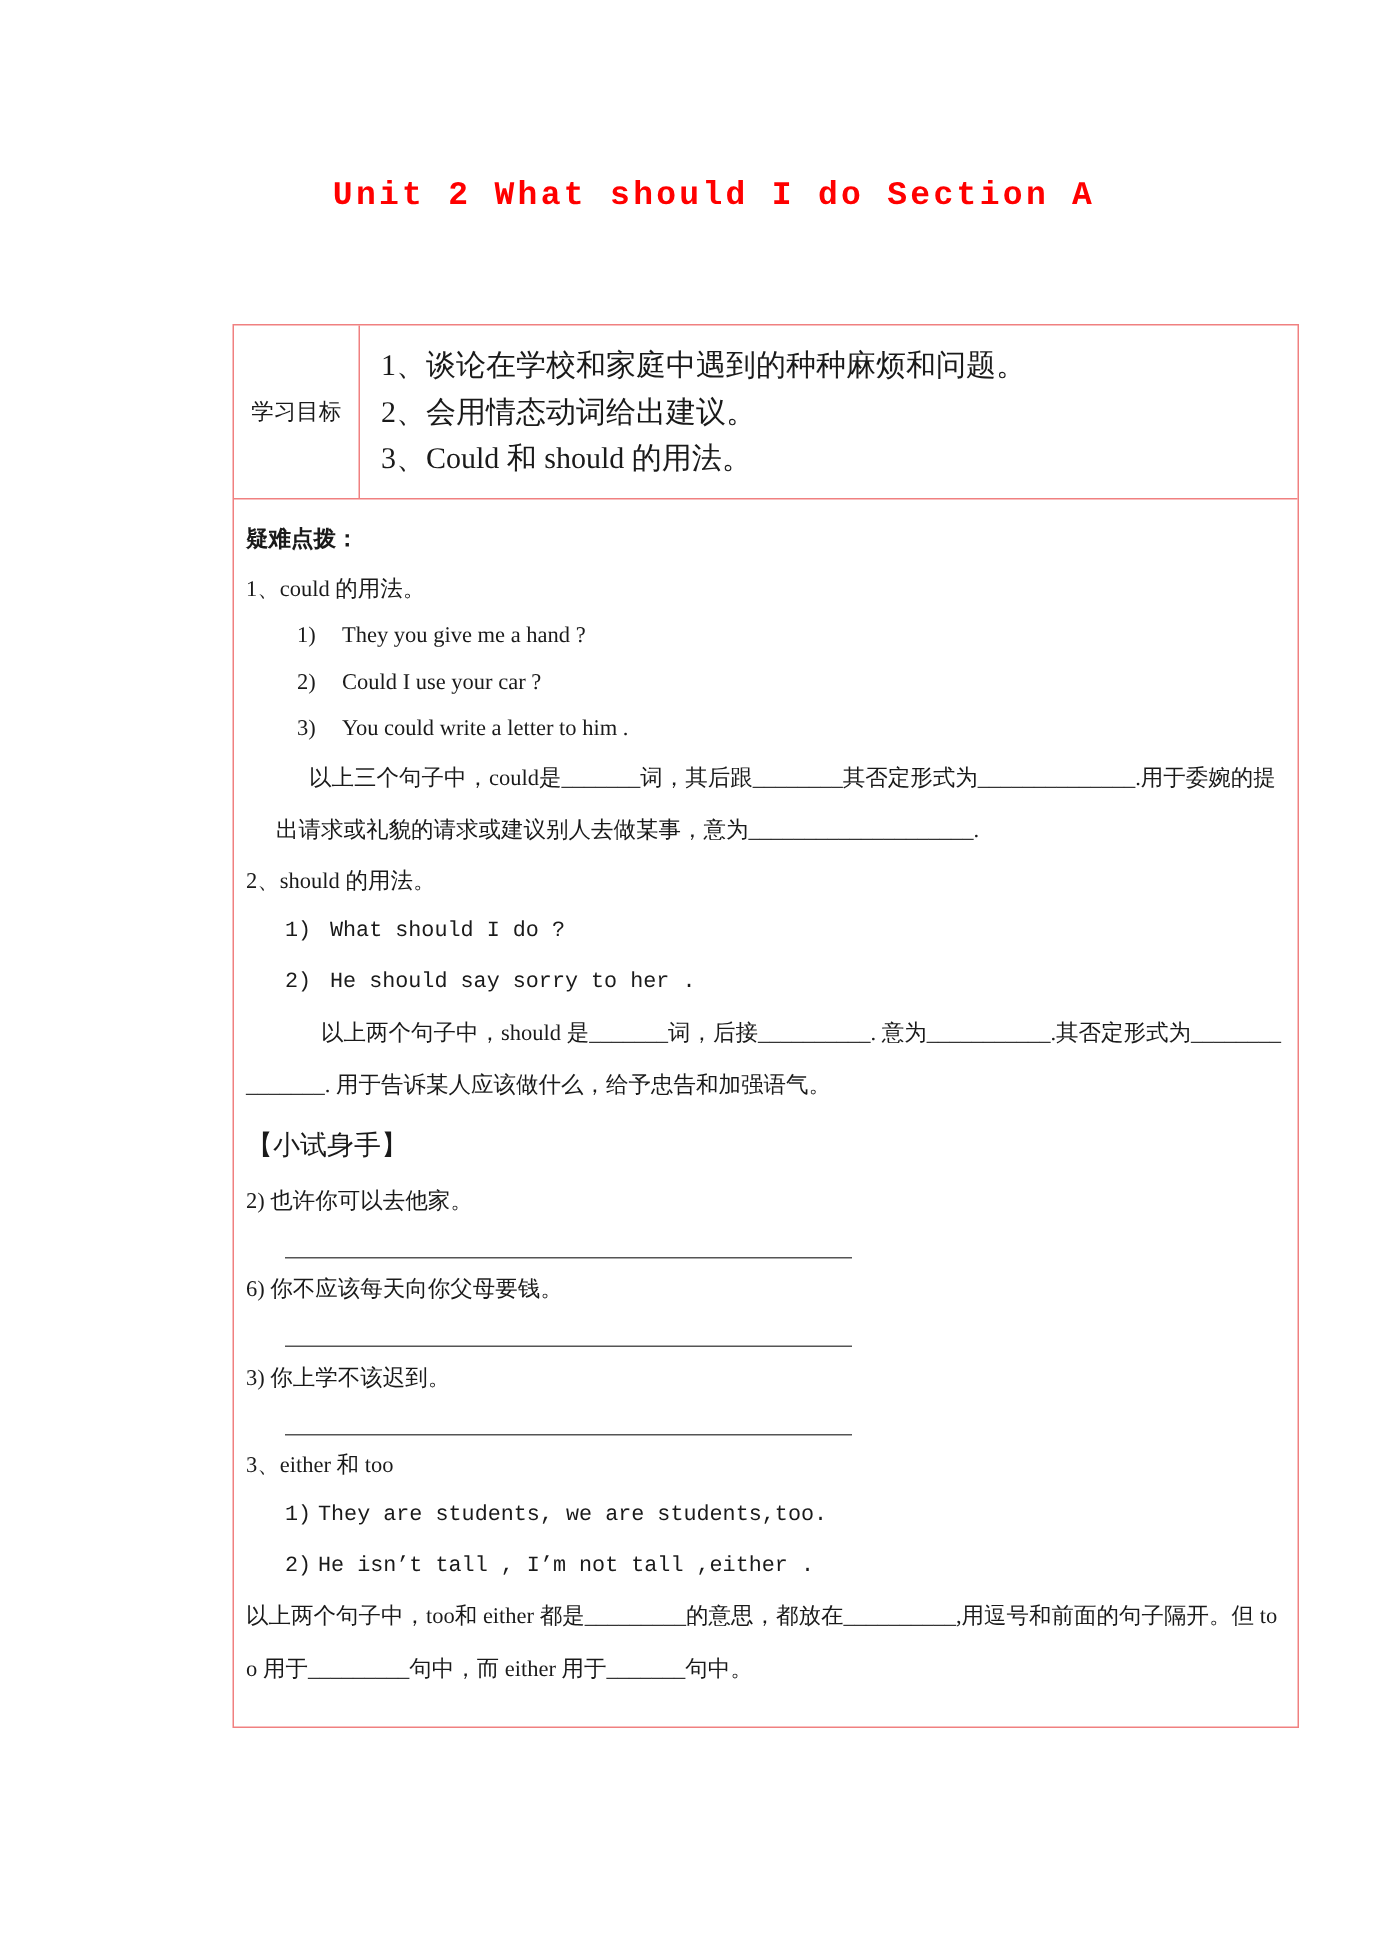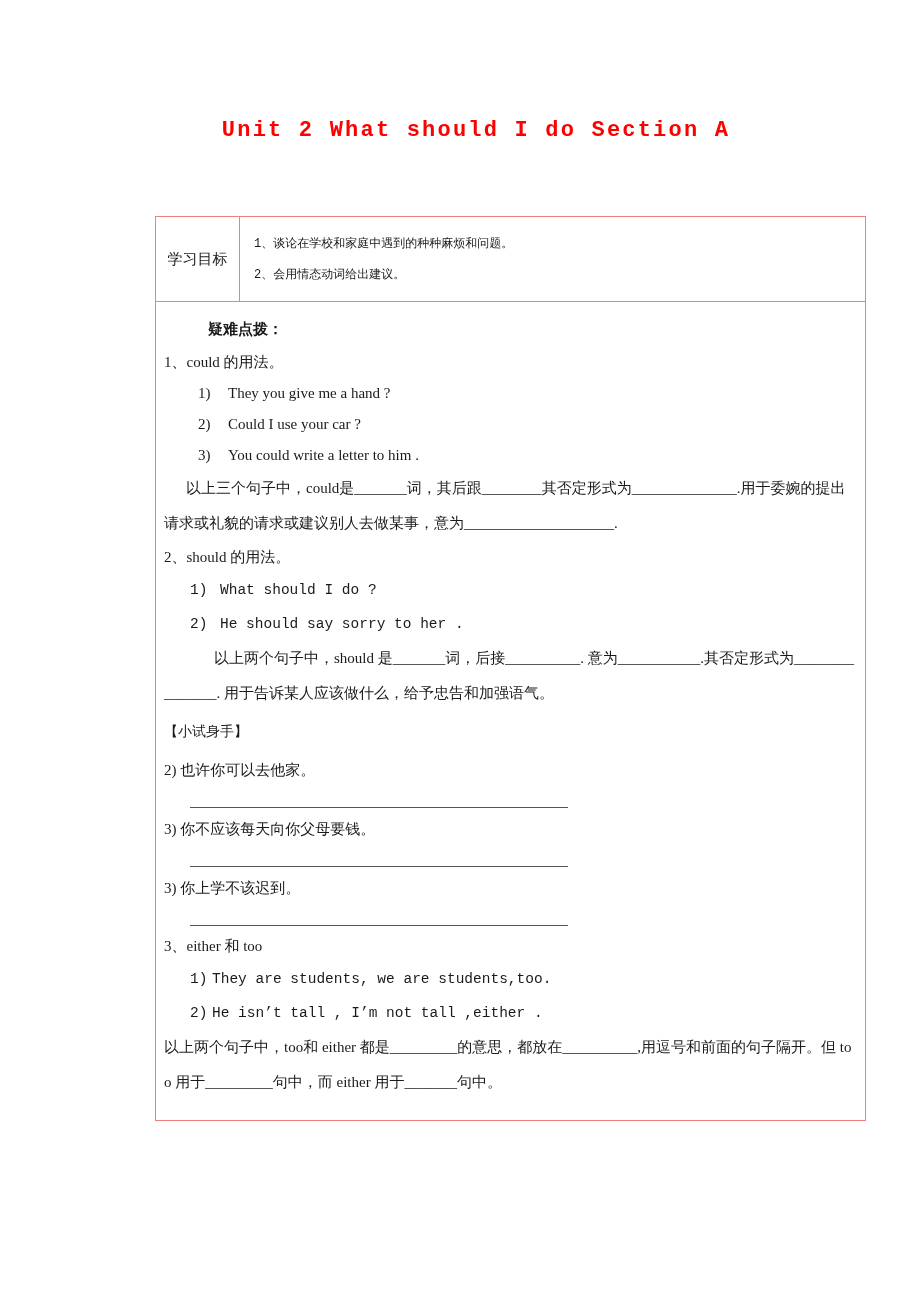--- a/index.html
+++ b/index.html
@@ -64,38 +64,36 @@
     padding: 6px 0;
     box-sizing: border-box;
     text-align: center;
   }
   .goals-list {
     flex: 1 1 auto;
     padding: 12px 0 10px 14px;
     box-sizing: border-box;
   }
   .goals-list .goal-item {
-    font-size: 12px;
+    font-size: 20px;
     line-height: 31px;
     white-space: pre;
-    font-family: Liberation Mono, monospace;
   }
 
   .row-body {
     padding: 12px 10px 20px 8px;
     box-sizing: border-box;
   }
 
   .section-head {
     font-family: "Liberation Sans", "DejaVu Sans", sans-serif;
     font-weight: bold;
     font-size: 15px;
     line-height: 30px;
     margin-bottom: 2px;
-    margin-left: 44px;
   }
 
   .topic-line {
     font-size: 15px;
     line-height: 32px;
     white-space: pre;
   }
 
   
   .ex-serif {
@@ -128,28 +126,29 @@
 
   
   .para {
     font-size: 15px;
     line-height: 35px;
     white-space: pre-wrap;
     word-break: break-all;
   }
   .para.indent {
     text-indent: 22px;
+    margin-left: 20px;
   }
   .para.indent-lg {
     text-indent: 50px;
   }
 
   
   .practice-head {
-    font-size: 14px;
+    font-size: 18px;
     line-height: 34px;
     margin-top: 4px;
   }
   .practice-item {
     font-size: 15px;
     line-height: 30px;
     white-space: pre;
     margin-top: 6px;
   }
   .answer-line {
@@ -166,20 +165,21 @@
 
   <div class="doc-title">Unit 2 What should I do Section A</div>
 
   <div class="sheet">
 
     <div class="row-goals">
       <div class="goals-label">学习目标</div>
       <div class="goals-list">
         <div class="goal-item">1、谈论在学校和家庭中遇到的种种麻烦和问题。</div>
         <div class="goal-item">2、会用情态动词给出建议。</div>
+        <div class="goal-item">3、Could 和 should 的用法。</div>
       </div>
     </div>
 
     <div class="row-body">
 
       <div class="section-head">疑难点拨：</div>
 
       <div class="topic-line">1、could 的用法。</div>
 
       <div class="ex-serif"><span class="num">1)</span><span>They you give me a hand ?</span></div>
@@ -193,21 +193,21 @@
       <div class="ex-mono"><span class="num">1)</span><span>What should I do ?</span></div>
       <div class="ex-mono"><span class="num">2)</span><span>He should say sorry to her .</span></div>
 
       <div class="para indent-lg">以上两个句子中，should 是_______词，后接__________. 意为___________.其否定形式为_______________. 用于告诉某人应该做什么，给予忠告和加强语气。</div>
 
       <div class="practice-head">【小试身手】</div>
 
       <div class="practice-item">2) 也许你可以去他家。</div>
       <div class="answer-line"></div>
 
-      <div class="practice-item">3) 你不应该每天向你父母要钱。</div>
+      <div class="practice-item">6) 你不应该每天向你父母要钱。</div>
       <div class="answer-line"></div>
 
       <div class="practice-item">3) 你上学不该迟到。</div>
       <div class="answer-line"></div>
 
       <div class="topic-line">3、either 和 too</div>
 
       <div class="ex-mono tight"><span class="num">1)</span><span>They are students, we are students,too.</span></div>
       <div class="ex-mono tight"><span class="num">2)</span><span>He isn’t tall , I’m not tall ,either .</span></div>
 

